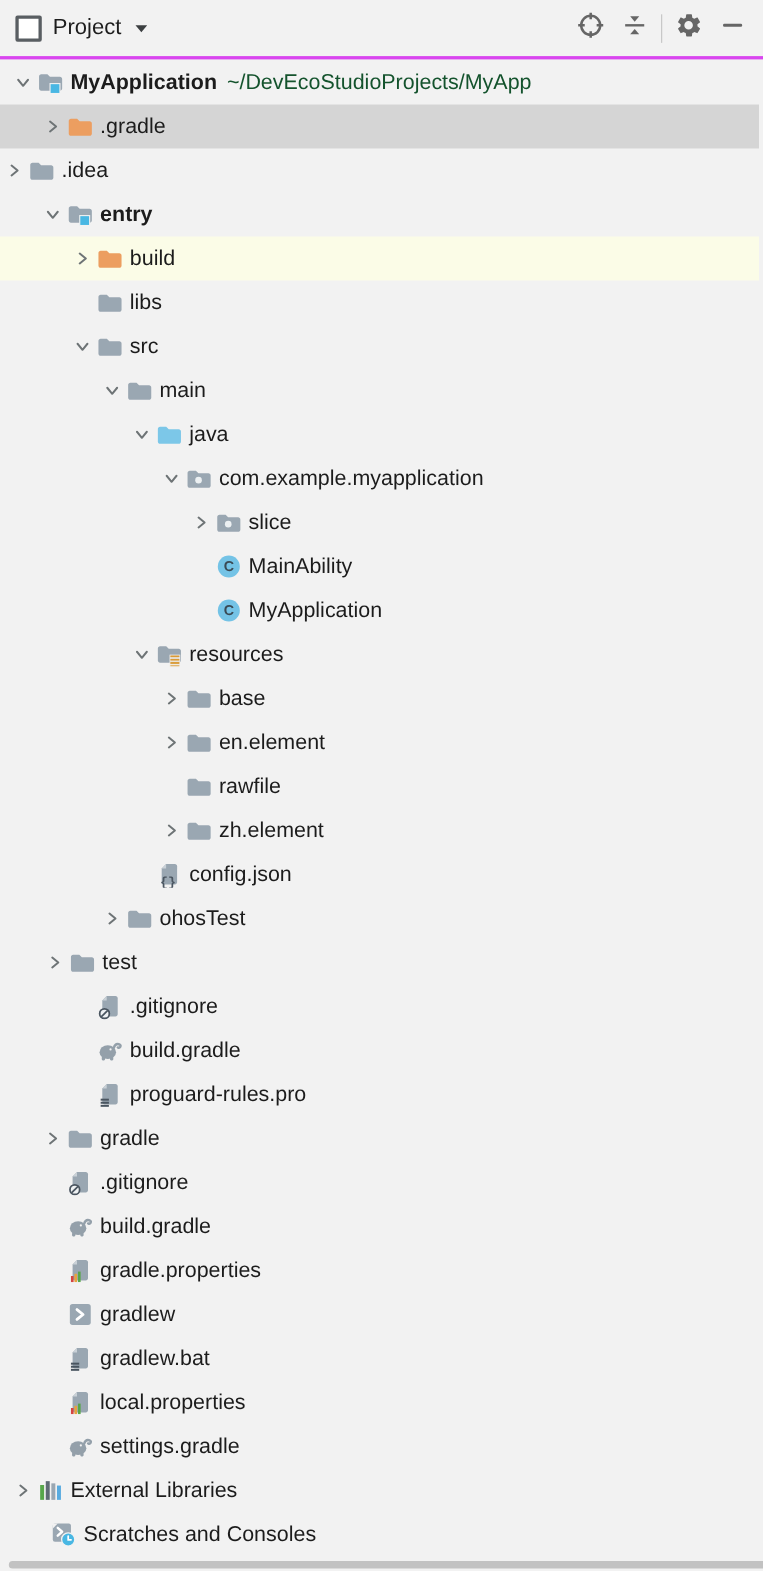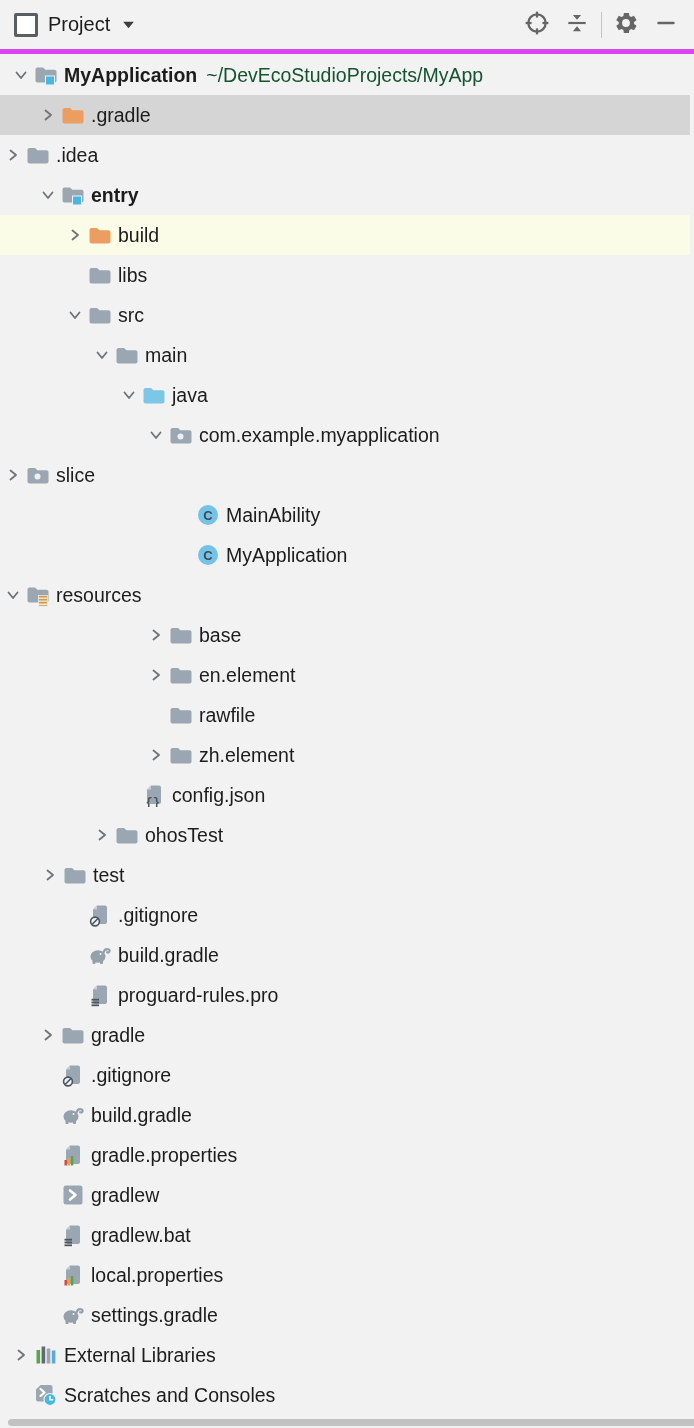--- a/index.html
+++ b/index.html
@@ -6,21 +6,21 @@
   body{
     width:694px;height:1428px;position:relative;overflow:hidden;
     background:#f2f2f2;
     font-family:"Liberation Sans", sans-serif;
     -webkit-font-smoothing:antialiased;
   }
   
   .header{
     height:54px;display:flex;align-items:center;
     padding:0 14px 0 14px;box-sizing:border-box;
-    border-bottom:5px solid #d946ef;background:#f2f2f2;
+    border-bottom:3px solid #d946ef;background:#f2f2f2;
   }
   .tw-icon{width:24px;height:24px;border:3px solid #595e62;border-radius:2px;
     box-sizing:border-box;background:#fff;padding:2px;margin-right:10px;flex:none;}
   .tw-icon .fill{width:100%;height:100%;background:#5fa8e8;}
   .title{font-size:20px;color:#1d1d1d;}
   .caret{margin-left:10px;display:flex;align-items:center;}
   .spacer{flex:1;}
   .hbtn{width:28px;height:28px;display:flex;align-items:center;justify-content:center;flex:none;}
   .hsep{width:1px;height:26px;background:#c4c4c4;margin:0 10px;flex:none;}
   .hgap{width:12px;flex:none;}
@@ -208,21 +208,21 @@
         </svg>
       </span>
       <span class="ico">
         <svg width="24" height="24" viewBox="0 0 24 24">
           <path d="M1.5 7C1.5 5.9 2.4 5 3.5 5h5.6l2.3 2.3h9.1c1.1 0 2 .9 2 2v9.2c0 1.1-.9 2-2 2H3.5c-1.1 0-2-.9-2-2Z" fill="#9AA7B2"></path>
           <circle cx="11.5" cy="13.5" r="3" fill="#ECF0F2"></circle>
         </svg>
       </span>
       <span class="lbl">com.example.myapplication</span>
     </div>
-    <div class="row" style="">
+    <div class="row" style="padding-left: 170px;">
       <span class="chev">
         <svg width="16" height="16" viewBox="0 0 16 16">
           <polyline points="5.5,3.5 11,8 5.5,12.5" fill="none" stroke="#6E7476" stroke-width="1.8" stroke-linecap="round" stroke-linejoin="round"></polyline>
         </svg>
       </span>
       <span class="ico">
         <svg width="24" height="24" viewBox="0 0 24 24">
           <path d="M1.5 7C1.5 5.9 2.4 5 3.5 5h5.6l2.3 2.3h9.1c1.1 0 2 .9 2 2v9.2c0 1.1-.9 2-2 2H3.5c-1.1 0-2-.9-2-2Z" fill="#9AA7B2"></path>
           <circle cx="11.5" cy="13.5" r="3" fill="#ECF0F2"></circle>
         </svg>
@@ -242,21 +242,21 @@
     <div class="row" style="padding-left: 170px;">
       <span class="chev"></span>
       <span class="ico">
         <svg width="24" height="24" viewBox="0 0 24 24">
           <circle cx="12" cy="12" r="10" fill="#74C3E6"></circle>
           <text x="12" y="16.5" text-anchor="middle" font-family="Liberation Sans, sans-serif" font-size="13" font-weight="600" fill="#3A4A55">C</text>
         </svg>
       </span>
       <span class="lbl">MyApplication</span>
     </div>
-    <div class="row" style="">
+    <div class="row" style="padding-left: 116px;">
       <span class="chev">
         <svg width="16" height="16" viewBox="0 0 16 16">
           <polyline points="3.5,5.5 8,11 12.5,5.5" fill="none" stroke="#6E7476" stroke-width="1.8" stroke-linecap="round" stroke-linejoin="round"></polyline>
         </svg>
       </span>
       <span class="ico">
         <svg width="24" height="24" viewBox="0 0 24 24">
           <path d="M1.5 6.5C1.5 5.4 2.4 4.5 3.5 4.5h5.6l2.3 2.3h9.1c1.1 0 2 .9 2 2v8.7c0 1.1-.9 2-2 2H3.5c-1.1 0-2-.9-2-2Z" fill="#9AA7B2"></path>
           <g fill="#D99A36" stroke="#f2f2f2" stroke-width=".7">
             <rect x="12.5" y="12.5" width="9" height="2.4"></rect>
@@ -510,21 +510,21 @@
       <span class="ico">
         <svg width="24" height="24" viewBox="0 0 24 24">
           <rect x="2.5" y="7" width="3.6" height="13.5" fill="#57A64A"></rect>
           <rect x="7.6" y="3.5" width="3.6" height="17" fill="#5E6A74"></rect>
           <rect x="12.7" y="5.5" width="3.6" height="15" fill="#9AA7B2"></rect>
           <rect x="17.8" y="7.5" width="3.6" height="13" fill="#58ABE0"></rect>
         </svg>
       </span>
       <span class="lbl">External Libraries</span>
     </div>
-    <div class="row" style="padding-left: 8px;">
+    <div class="row" style="padding-left: 20px;">
       <span class="chev"></span>
       <span class="ico">
         <svg width="24" height="24" viewBox="0 0 24 24">
           <rect x="2" y="2" width="16.5" height="16.5" rx="2" fill="#9AA7B2"></rect>
           <path d="M2 2 6.5 2 2 6.5Z" fill="#f2f2f2"></path>
           <polyline points="6.5,6 10.5,9.5 6.5,13" fill="none" stroke="#fff" stroke-width="2.2" stroke-linecap="round" stroke-linejoin="round"></polyline>
           <circle cx="16" cy="16.5" r="6" fill="#49B7E3" stroke="#f2f2f2" stroke-width="1.2"></circle>
           <polyline points="16,13.5 16,16.8 18.6,16.8" fill="none" stroke="#fff" stroke-width="1.6" stroke-linecap="round"></polyline>
         </svg>
       </span>

